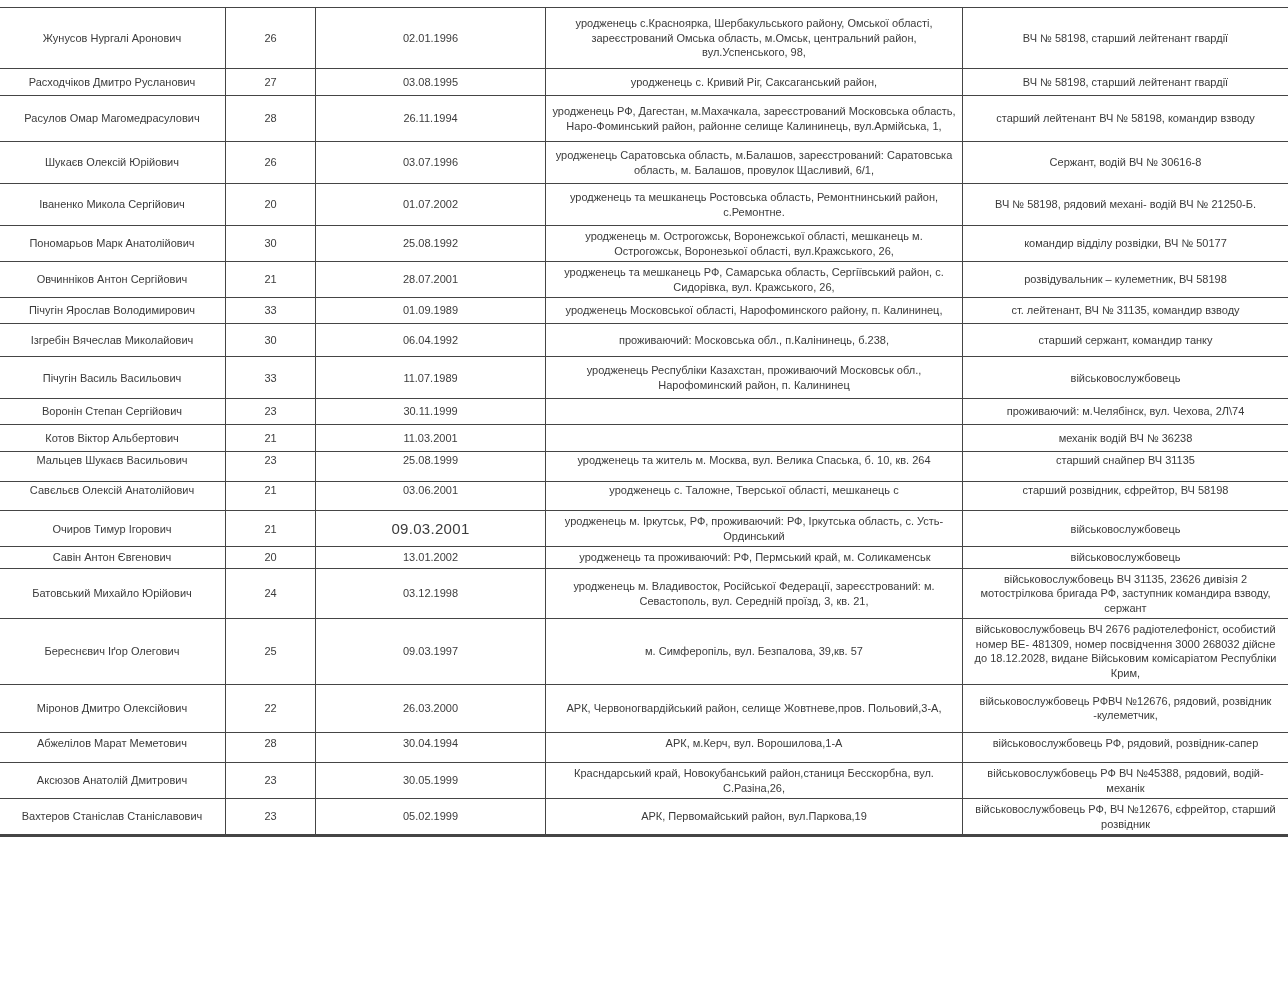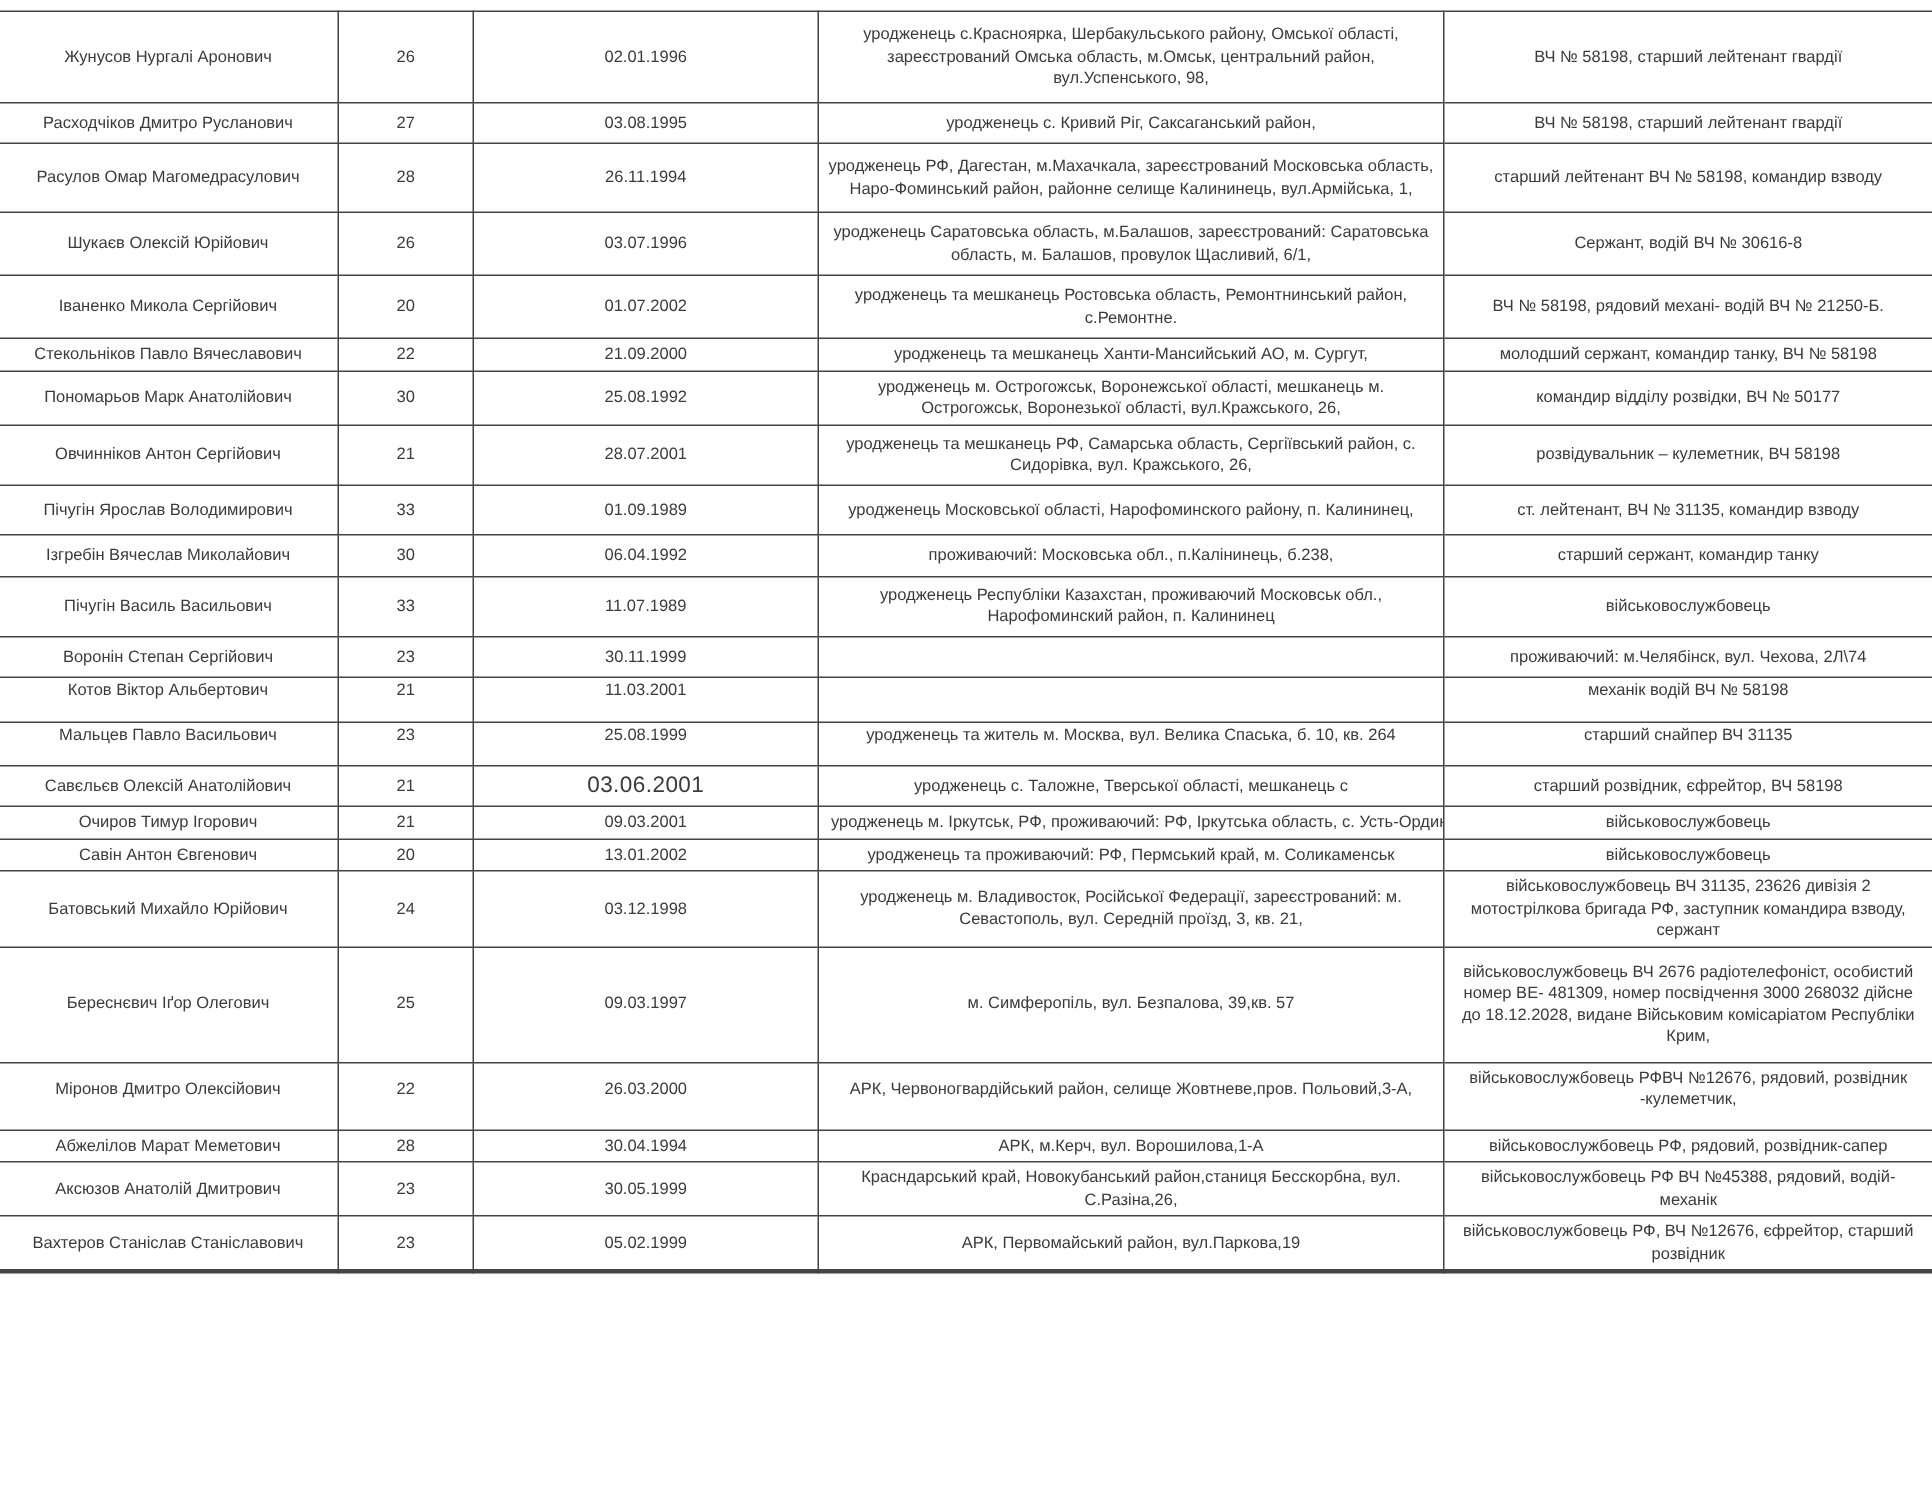--- a/index.html
+++ b/index.html
@@ -104,27 +104,20 @@
 
 
   <tr>
     <td class="c-name">Іваненко Микола Сергійович</td>
     <td class="c-age">20</td>
     <td class="c-date">01.07.2002</td>
     <td class="c-origin">уродженець та мешканець Ростовська область, Ремонтнинський район, с.Ремонтне.</td>
     <td class="c-service">ВЧ № 58198, рядовий механі- водій ВЧ № 21250-Б.</td>
   </tr>
 
-  <tr>
-    <td class="c-name">Стекольніков Павло Вячеславович</td>
-    <td class="c-age">22</td>
-    <td class="c-date">21.09.2000</td>
-    <td class="c-origin">уродженець та мешканець Ханти-Мансийський АО, м. Сургут,</td>
-    <td class="c-service">молодший сержант, командир танку,  ВЧ № 58198</td>
-  </tr>
 
   <tr>
     <td class="c-name">Пономарьов Марк Анатолійович</td>
     <td class="c-age">30</td>
     <td class="c-date">25.08.1992</td>
     <td class="c-origin">уродженець м. Острогожськ, Воронежської області, мешканець м. Острогожськ, Воронезької області, вул.Кражського, 26,</td>
     <td class="c-service">командир відділу розвідки, ВЧ № 50177</td>
   </tr>
 
   <tr>
@@ -165,25 +158,25 @@
     <td class="c-date">30.11.1999</td>
     <td class="c-origin"></td>
     <td class="c-service">проживаючий: м.Челябінск, вул. Чехова, 2Л\74</td>
   </tr>
 
   <tr>
     <td class="c-name">Котов Віктор Альбертович</td>
     <td class="c-age">21</td>
     <td class="c-date">11.03.2001</td>
     <td class="c-origin"></td>
-    <td class="c-service">механік водій ВЧ № 58198</td>
-  </tr>
-
-  <tr>
-    <td class="c-name">Мальцев Павло Васильович</td>
+    <td class="c-service">механік водій ВЧ № 36238</td>
+  </tr>
+
+  <tr>
+    <td class="c-name">Мальцев Шукаєв Васильович</td>
     <td class="c-age">23</td>
     <td class="c-date">25.08.1999</td>
     <td class="c-origin">уродженець та житель м. Москва, вул. Велика Спаська, б. 10, кв. 264</td>
     <td class="c-service">старший снайпер ВЧ 31135</td>
   </tr>
 
   <tr>
     <td class="c-name">Савєльєв Олексій Анатолійович</td>
     <td class="c-age">21</td>
     <td class="c-date">03.06.2001</td>

